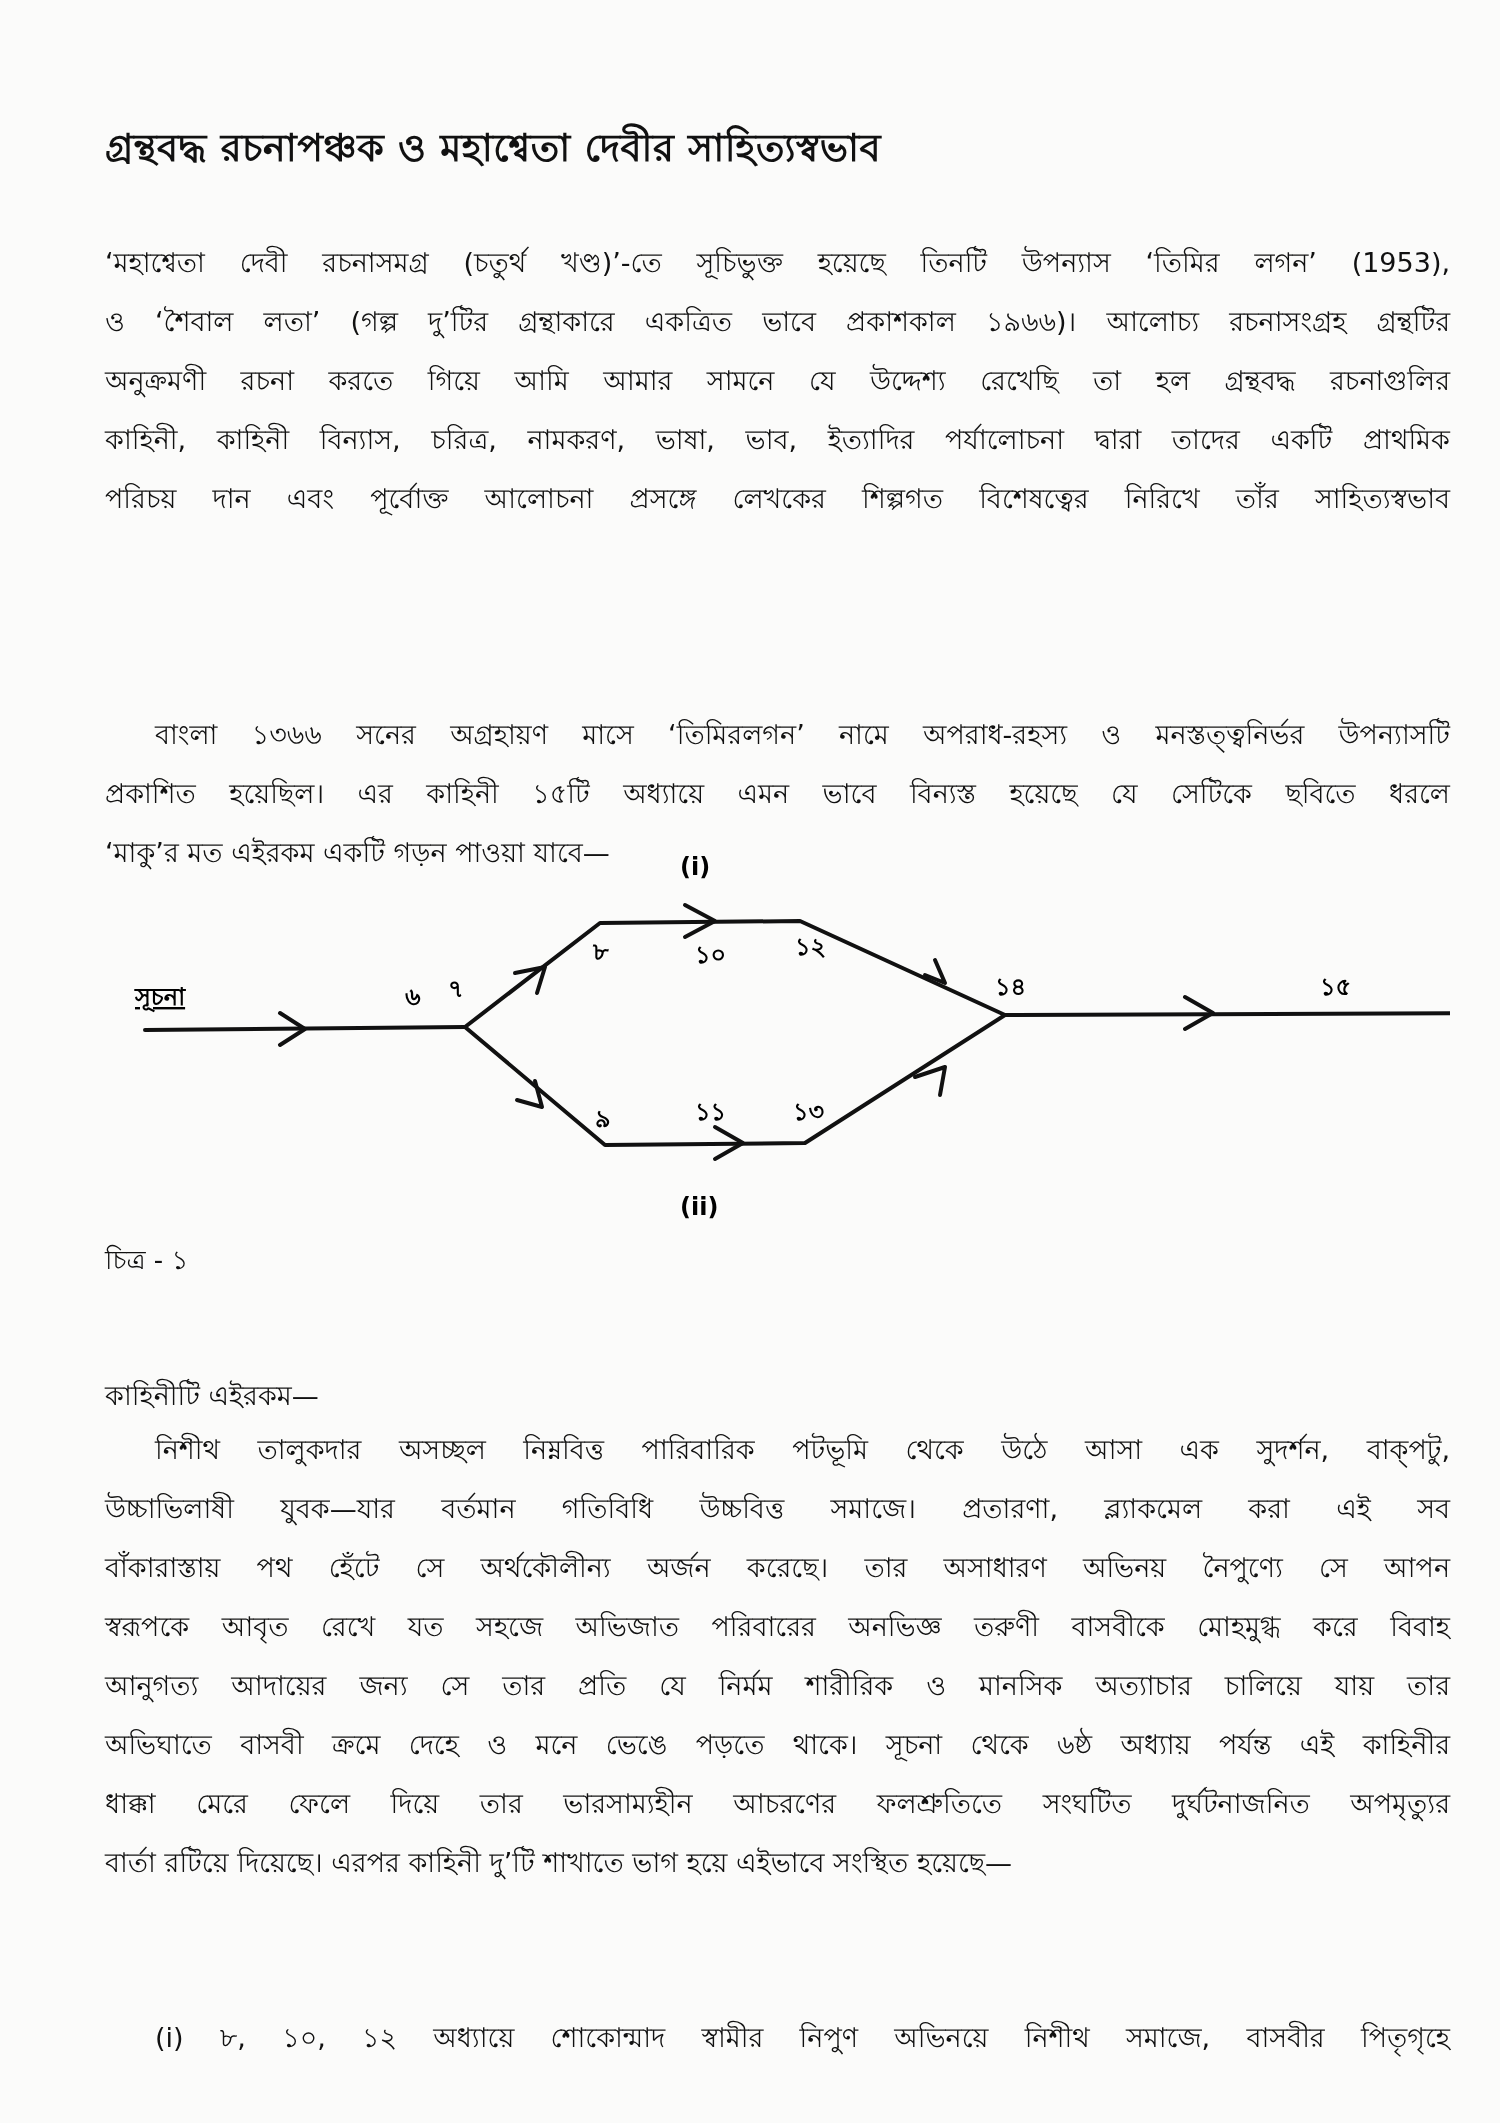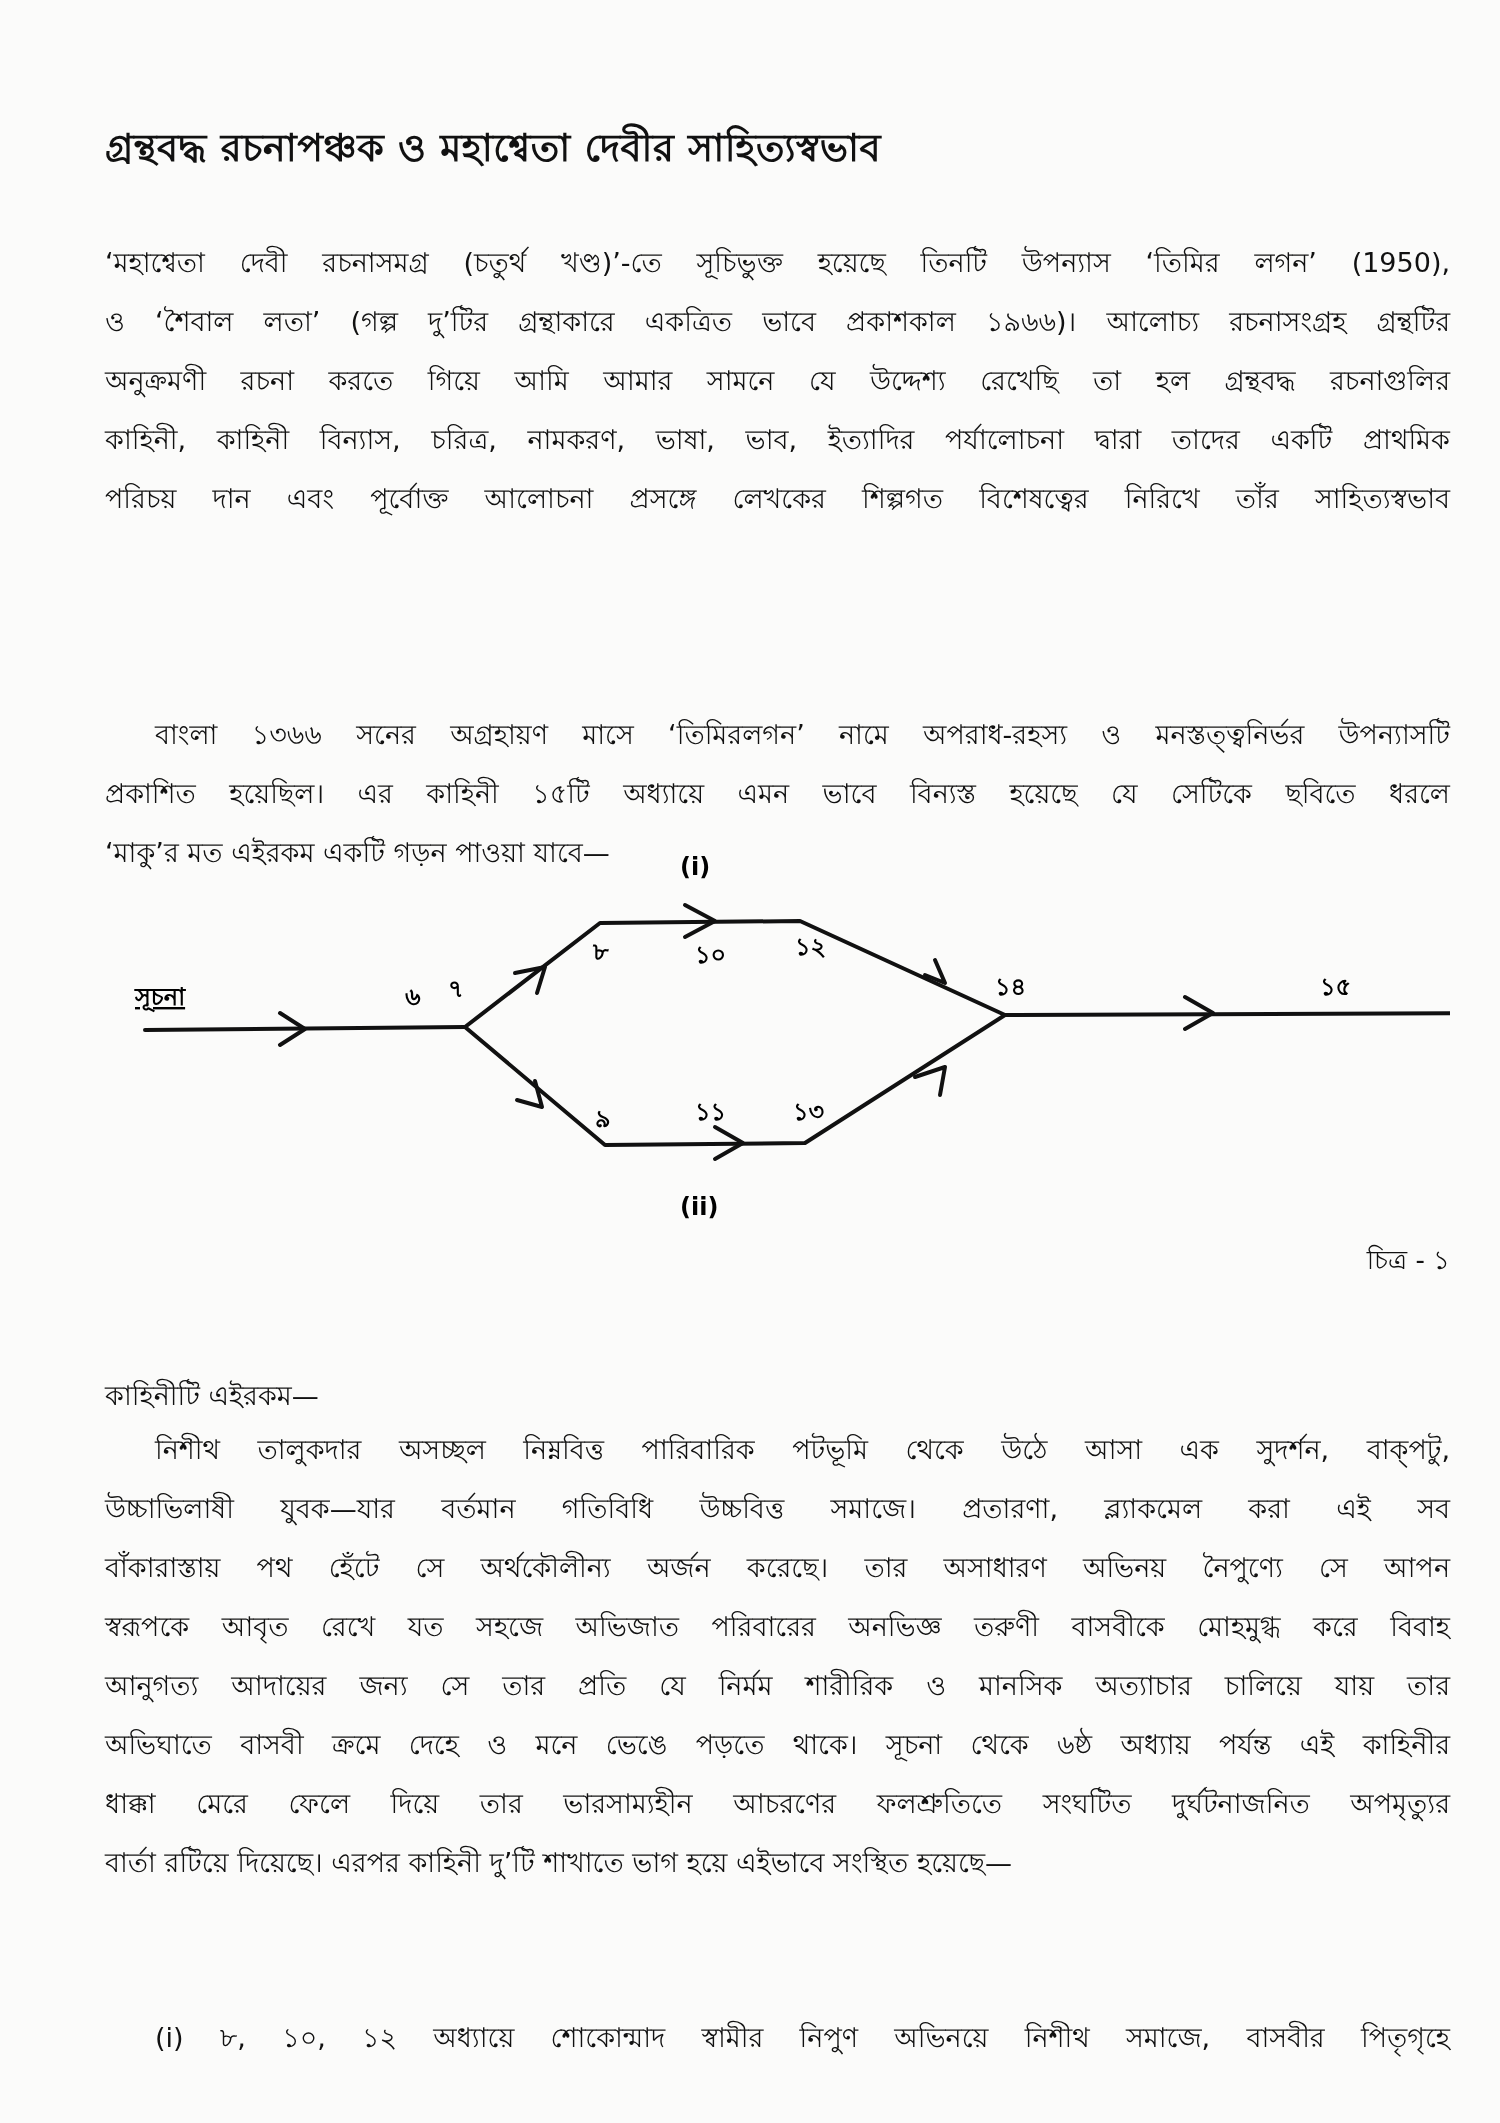--- a/index.html
+++ b/index.html
@@ -57,42 +57,42 @@
   .node-label {
     font-family: "DejaVu Sans", sans-serif;
     font-size: 24px;
     font-weight: bold;
   }
   .caption {
     position: absolute;
     top: 1240px;
     left: 0;
     width: 1345px;
-    text-align: right;
+    text-align: left;
     font-size: 26px;
   }
   .sub-heading {
     position: absolute;
     top: 1375px;
     left: 0;
     font-size: 27px;
   }
   .p3 { top: 1420px; }
   .p4 { top: 2008px; }
   .p4 .line { padding-left: 50px; }
 </style>
 </head>
 <body>
 
 <div class="page">
 
   <div class="title">গ্রন্থবদ্ধ রচনাপঞ্চক ও মহাশ্বেতা দেবীর সাহিত্যস্বভাব</div>
 
   <div class="para p1">
-    <span class="line">‘মহাশ্বেতা দেবী রচনাসমগ্র (চতুর্থ খণ্ড)’-তে সূচিভুক্ত হয়েছে তিনটি উপন্যাস ‘তিমির লগন’ (1950),</span>
+    <span class="line">‘মহাশ্বেতা দেবী রচনাসমগ্র (চতুর্থ খণ্ড)’-তে সূচিভুক্ত হয়েছে তিনটি উপন্যাস ‘তিমির লগন’ (1953),</span>
     <span class="line">ও ‘শৈবাল লতা’ (গল্প দু’টির গ্রন্থাকারে একত্রিত ভাবে প্রকাশকাল ১৯৬৬)। আলোচ্য রচনাসংগ্রহ গ্রন্থটির</span>
     <span class="line">অনুক্রমণী রচনা করতে গিয়ে আমি আমার সামনে যে উদ্দেশ্য রেখেছি তা হল গ্রন্থবদ্ধ রচনাগুলির</span>
     <span class="line">কাহিনী, কাহিনী বিন্যাস, চরিত্র, নামকরণ, ভাষা, ভাব, ইত্যাদির পর্যালোচনা দ্বারা তাদের একটি প্রাথমিক</span>
     <span class="line">পরিচয় দান এবং পূর্বোক্ত আলোচনা প্রসঙ্গে লেখকের শিল্পগত বিশেষত্বের নিরিখে তাঁর সাহিত্যস্বভাব</span>
   </div>
 
   <div class="para p2">
     <span class="line indent">বাংলা ১৩৬৬ সনের অগ্রহায়ণ মাসে ‘তিমিরলগন’ নামে অপরাধ-রহস্য ও মনস্তত্ত্বনির্ভর উপন্যাসটি</span>
     <span class="line">প্রকাশিত হয়েছিল। এর কাহিনী ১৫টি অধ্যায়ে এমন ভাবে বিন্যস্ত হয়েছে যে সেটিকে ছবিতে ধরলে</span>
     <span class="line last">‘মাকু’র মত এইরকম একটি গড়ন পাওয়া যাবে—</span>

